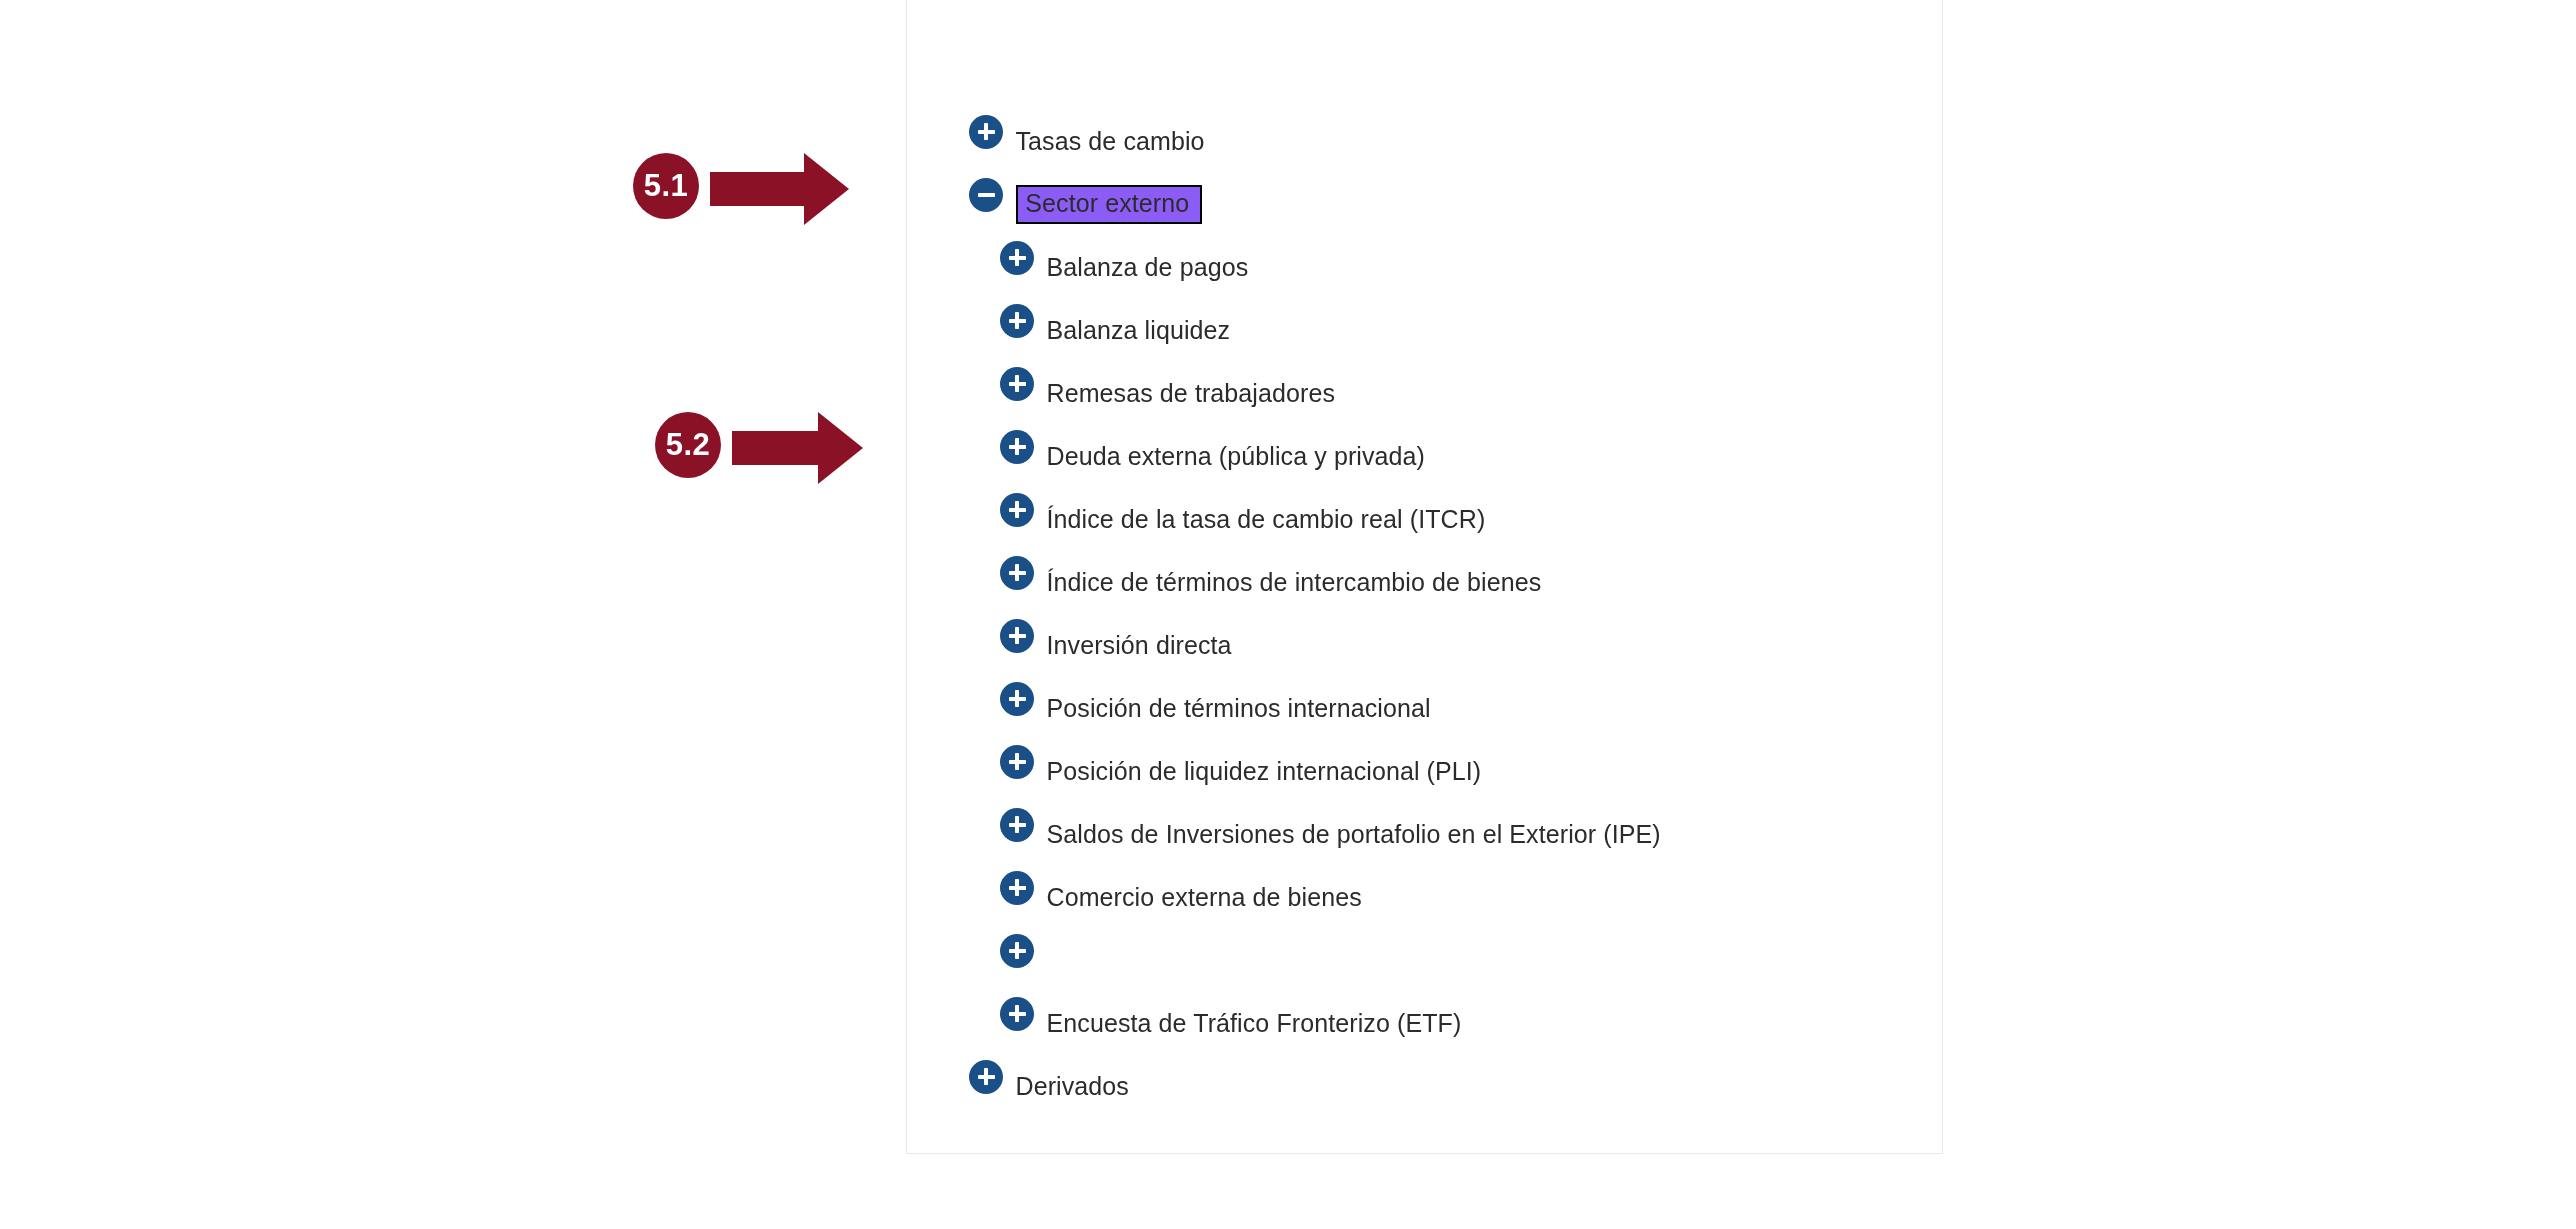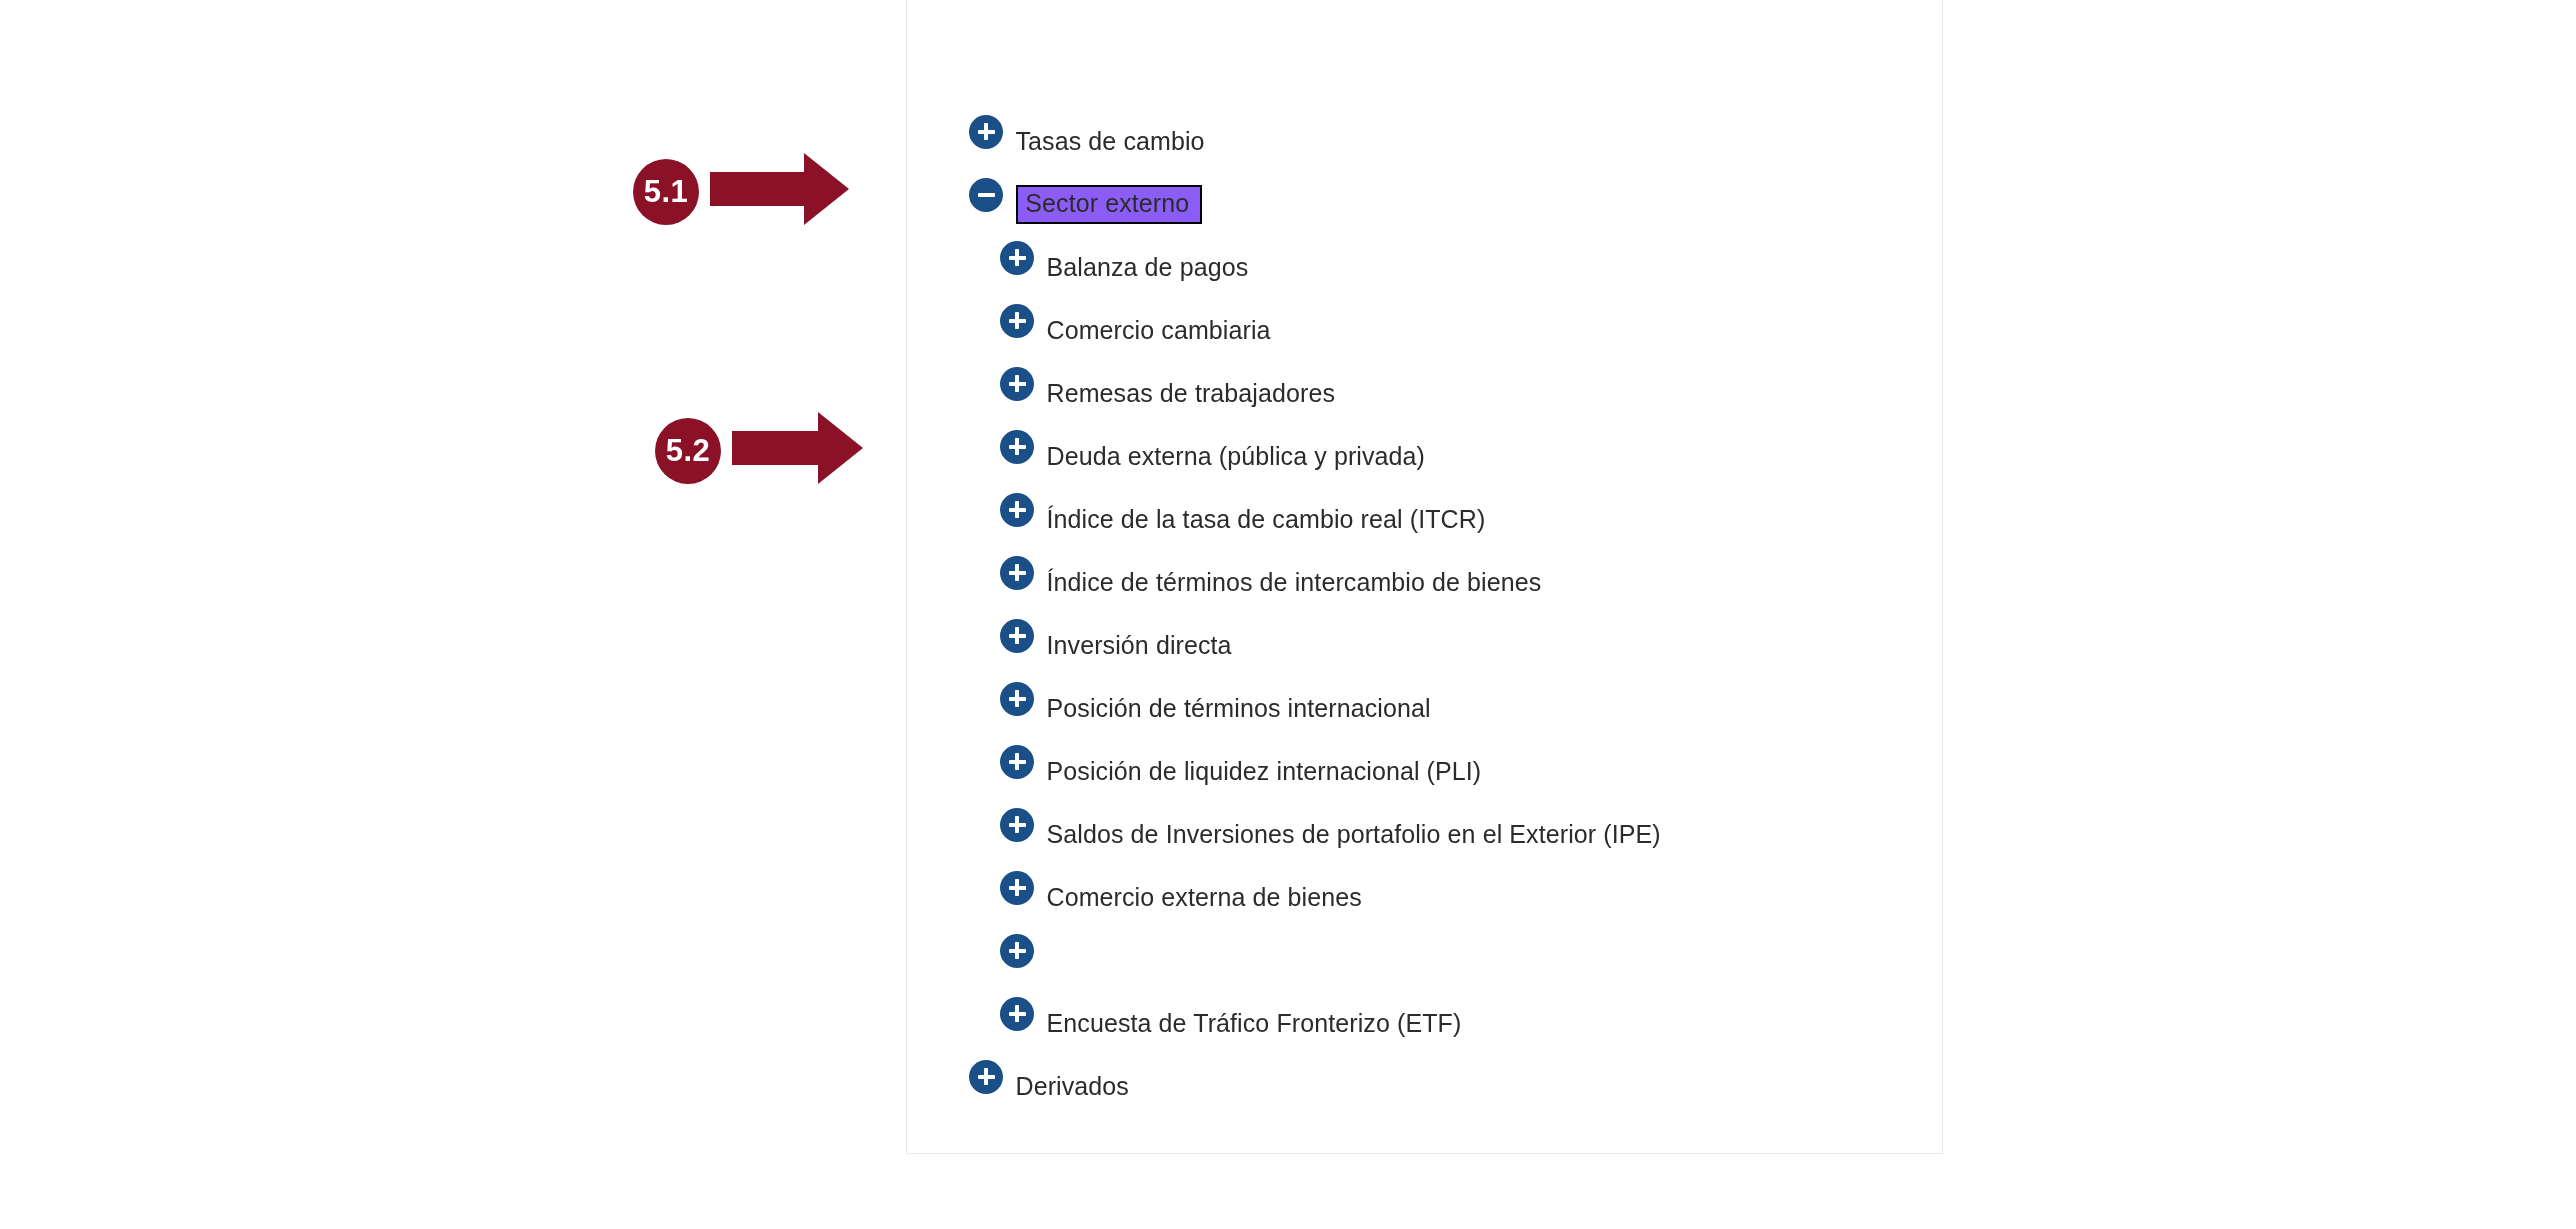--- a/index.html
+++ b/index.html
@@ -91,21 +91,21 @@
     padding: 3.9px 11px 5.5px 7.8px;
     display: inline-block;
     background: #8b5cf6;
   }
   .label-box { display: inline-block; margin-top: 20px; }
 
   
   .callout {
     position: absolute;
     display: flex;
-    align-items: flex-end;
+    align-items: flex-start;
   }
   .callout-badge {
     width: 66px;
     height: 66px;
     border-radius: 50%;
     background: #8b1127;
     color: #ffffff;
     font-size: 31px;
     font-weight: bold;
     display: flex;
@@ -152,21 +152,21 @@
     <span class="node-label"><span class="label-box">Sector externo</span></span>
   </div>
 
   <div class="node level-2">
     <span class="toggle plus"></span>
     <span class="node-label"><span class="label-box">Balanza de pagos</span></span>
   </div>
 
   <div class="node level-2">
     <span class="toggle plus"></span>
-    <span class="node-label"><span class="label-box">Comercio cambiaria</span></span>
+    <span class="node-label"><span class="label-box">Balanza liquidez</span></span>
   </div>
 
   <div class="node level-2">
     <span class="toggle plus"></span>
     <span class="node-label"><span class="label-box">Remesas de trabajadores</span></span>
   </div>
 
   <div class="node level-2">
     <span class="toggle plus"></span>
     <span class="node-label"><span class="label-box">Deuda externa (pública y privada)</span></span>

